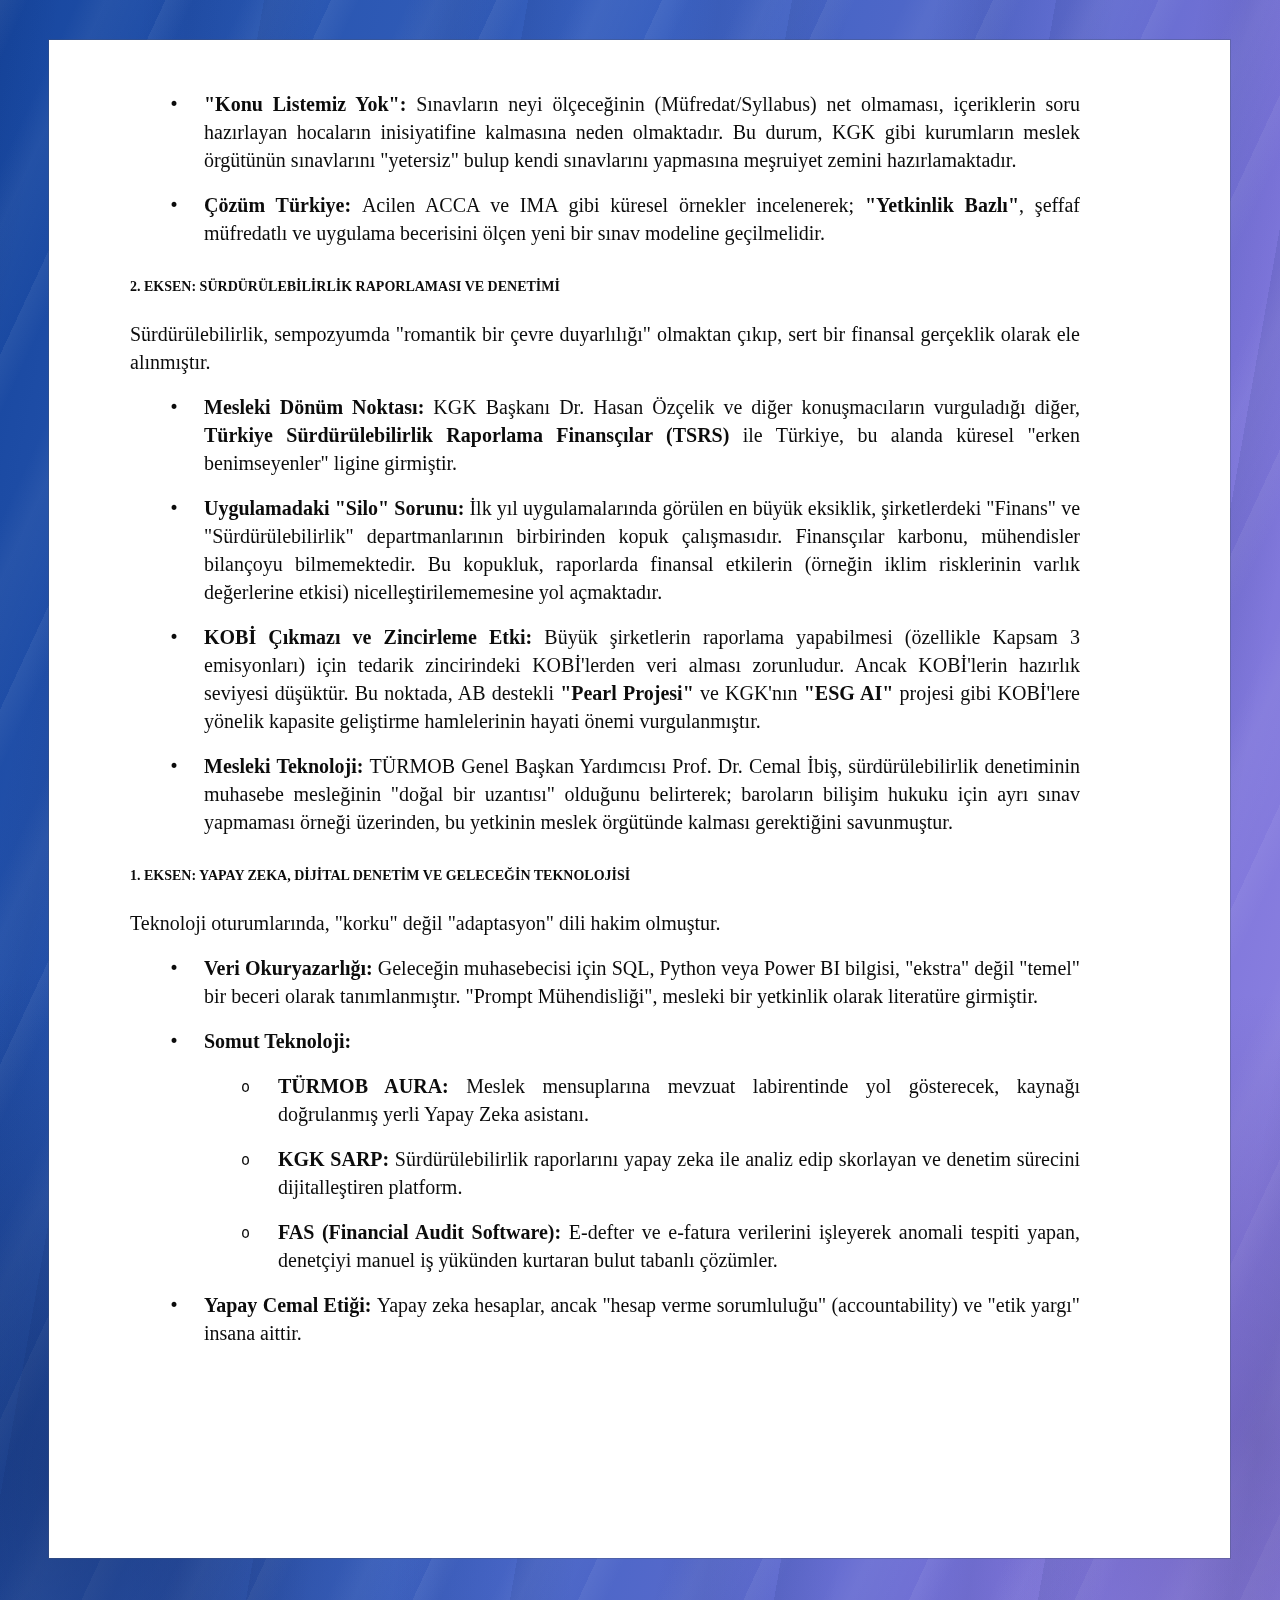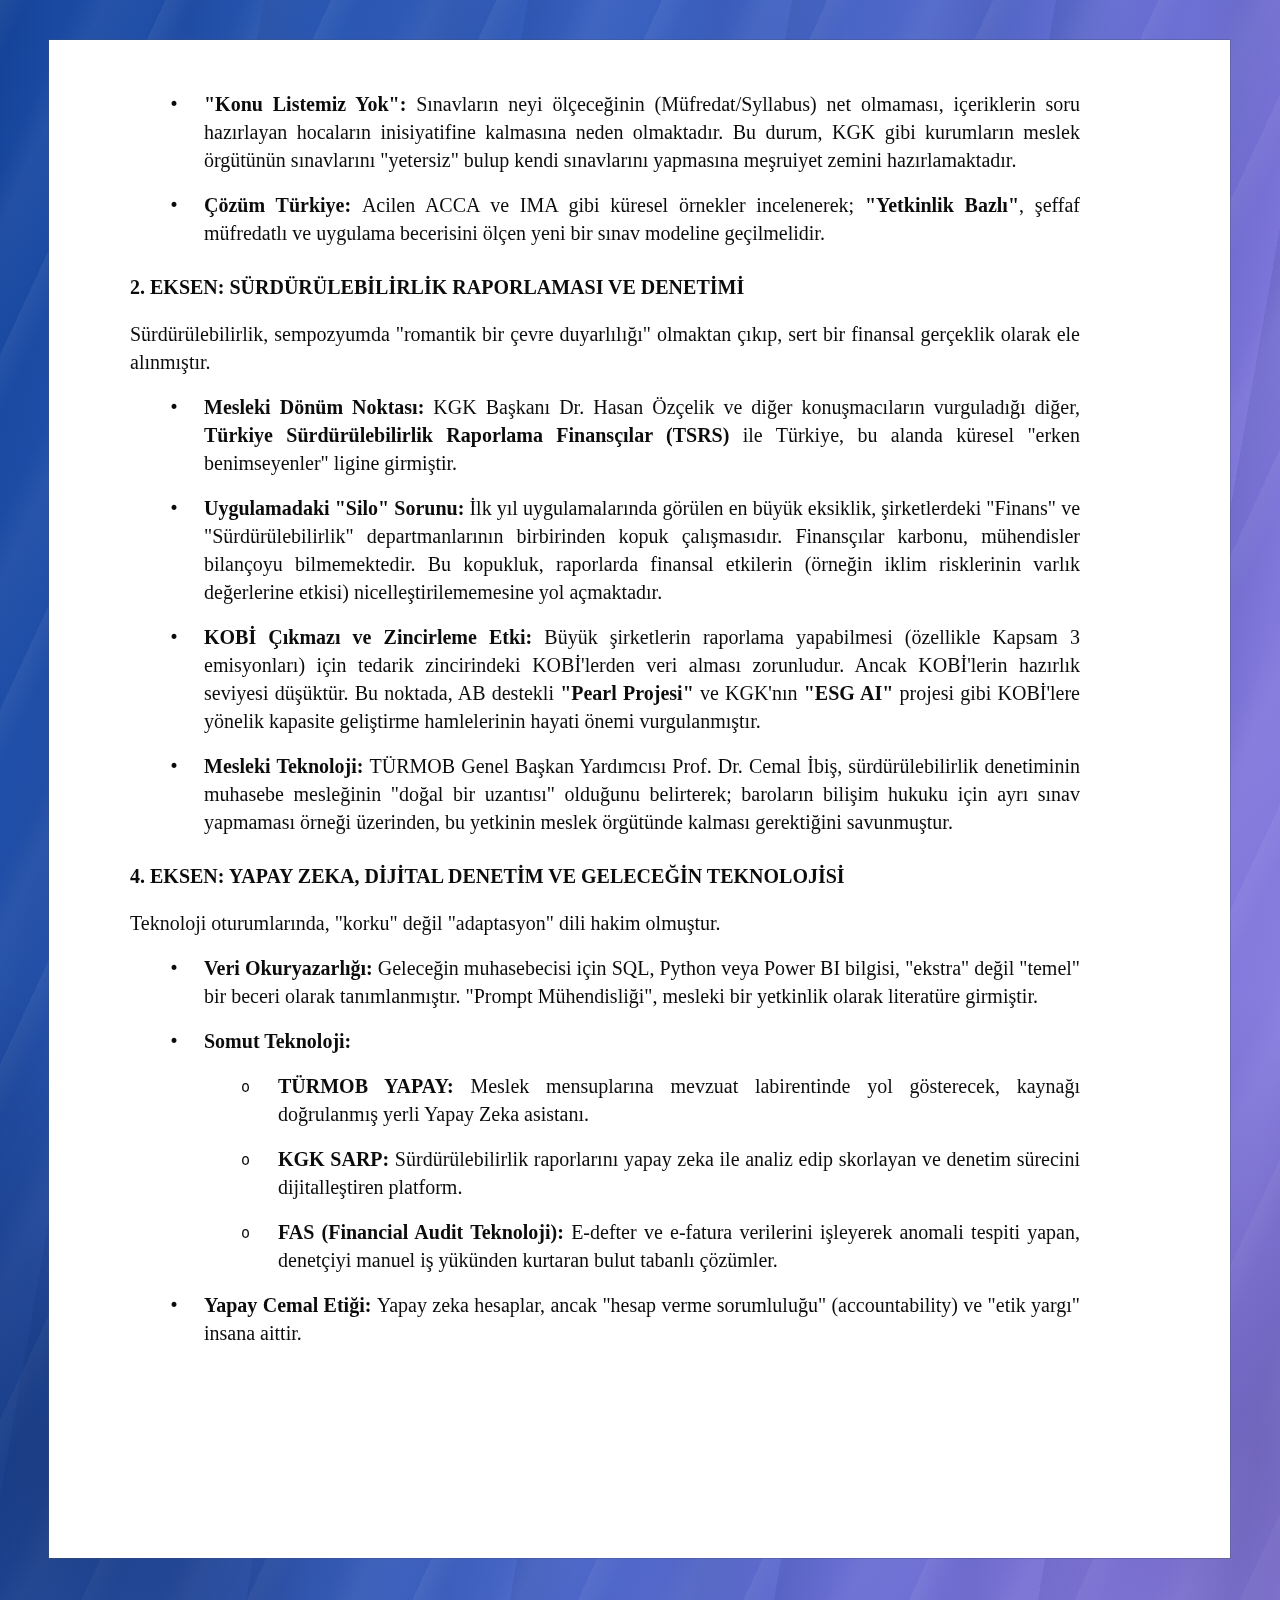--- a/index.html
+++ b/index.html
@@ -54,21 +54,21 @@
     box-sizing: border-box;
     padding: 50px 150px 0 81px;
     font-size: 20px;
     line-height: 28px;
     color: #0c0c0c;
     text-align: justify;
   }
   .block { margin: 0 0 17px 0; }
   .heading {
     font-weight: bold;
-    font-size: 20px;
+    font-size: 14px;
     text-align: left;
     margin-top: 26px;
     margin-bottom: 19px;
   }
   .b { font-weight: bold; }
   .bullet {
     position: relative;
     padding-left: 74px;
   }
   .bullet > .marker {
@@ -94,22 +94,22 @@
 <div class="sheet">
   <div class="content" id="doc-content">
       <div class="block bullet"><span class="marker">•</span><span class="b">"Konu Listemiz Yok": </span><span>Sınavların neyi ölçeceğinin (Müfredat/Syllabus) net olmaması, içeriklerin soru hazırlayan hocaların inisiyatifine kalmasına neden olmaktadır. Bu durum, KGK gibi kurumların meslek örgütünün sınavlarını "yetersiz" bulup kendi sınavlarını yapmasına meşruiyet zemini hazırlamaktadır.</span></div>
       <div class="block bullet"><span class="marker">•</span><span class="b">Çözüm Türkiye: </span><span>Acilen ACCA ve IMA gibi küresel örnekler incelenerek; </span><span class="b">"Yetkinlik Bazlı"</span><span>, şeffaf müfredatlı ve uygulama becerisini ölçen yeni bir sınav modeline geçilmelidir.</span></div>
       <div class="block heading"><span class="b">2. EKSEN: SÜRDÜRÜLEBİLİRLİK RAPORLAMASI VE DENETİMİ</span></div>
       <div class="block"><span>Sürdürülebilirlik, sempozyumda "romantik bir çevre duyarlılığı" olmaktan çıkıp, sert bir finansal gerçeklik olarak ele alınmıştır.</span></div>
       <div class="block bullet"><span class="marker">•</span><span class="b">Mesleki Dönüm Noktası: </span><span>KGK Başkanı Dr. Hasan Özçelik ve diğer konuşmacıların vurguladığı diğer, </span><span class="b">Türkiye Sürdürülebilirlik Raporlama Finansçılar (TSRS)</span><span> ile Türkiye, bu alanda küresel "erken benimseyenler" ligine girmiştir.</span></div>
       <div class="block bullet"><span class="marker">•</span><span class="b">Uygulamadaki "Silo" Sorunu: </span><span>İlk yıl uygulamalarında görülen en büyük eksiklik, şirketlerdeki "Finans" ve "Sürdürülebilirlik" departmanlarının birbirinden kopuk çalışmasıdır. Finansçılar karbonu, mühendisler bilançoyu bilmemektedir. Bu kopukluk, raporlarda finansal etkilerin (örneğin iklim risklerinin varlık değerlerine etkisi) nicelleştirilememesine yol açmaktadır.</span></div>
       <div class="block bullet"><span class="marker">•</span><span class="b">KOBİ Çıkmazı ve Zincirleme Etki: </span><span>Büyük şirketlerin raporlama yapabilmesi (özellikle Kapsam 3 emisyonları) için tedarik zincirindeki KOBİ'lerden veri alması zorunludur. Ancak KOBİ'lerin hazırlık seviyesi düşüktür. Bu noktada, AB destekli </span><span class="b">"Pearl Projesi"</span><span> ve KGK'nın </span><span class="b">"ESG AI"</span><span> projesi gibi KOBİ'lere yönelik kapasite geliştirme hamlelerinin hayati önemi vurgulanmıştır.</span></div>
       <div class="block bullet"><span class="marker">•</span><span class="b">Mesleki Teknoloji: </span><span>TÜRMOB Genel Başkan Yardımcısı Prof. Dr. Cemal İbiş, sürdürülebilirlik denetiminin muhasebe mesleğinin "doğal bir uzantısı" olduğunu belirterek; baroların bilişim hukuku için ayrı sınav yapmaması örneği üzerinden, bu yetkinin meslek örgütünde kalması gerektiğini savunmuştur.</span></div>
-      <div class="block heading"><span class="b">4. EKSEN: YAPAY ZEKA, DİJİTAL DENETİM VE GELECEĞİN TEKNOLOJİSİ</span></div>
+      <div class="block heading"><span class="b">1. EKSEN: YAPAY ZEKA, DİJİTAL DENETİM VE GELECEĞİN TEKNOLOJİSİ</span></div>
       <div class="block"><span>Teknoloji oturumlarında, "korku" değil "adaptasyon" dili hakim olmuştur.</span></div>
       <div class="block bullet"><span class="marker">•</span><span class="b">Veri Okuryazarlığı: </span><span>Geleceğin muhasebecisi için SQL, Python veya Power BI bilgisi, "ekstra" değil "temel" bir beceri olarak tanımlanmıştır. "Prompt Mühendisliği", mesleki bir yetkinlik olarak literatüre girmiştir.</span></div>
       <div class="block bullet"><span class="marker">•</span><span class="b">Somut Teknoloji:</span></div>
-      <div class="block bullet sub"><span class="marker">o</span><span class="b">TÜRMOB YAPAY: </span><span>Meslek mensuplarına mevzuat labirentinde yol gösterecek, kaynağı doğrulanmış yerli Yapay Zeka asistanı.</span></div>
+      <div class="block bullet sub"><span class="marker">o</span><span class="b">TÜRMOB AURA: </span><span>Meslek mensuplarına mevzuat labirentinde yol gösterecek, kaynağı doğrulanmış yerli Yapay Zeka asistanı.</span></div>
       <div class="block bullet sub"><span class="marker">o</span><span class="b">KGK SARP: </span><span>Sürdürülebilirlik raporlarını yapay zeka ile analiz edip skorlayan ve denetim sürecini dijitalleştiren platform.</span></div>
-      <div class="block bullet sub"><span class="marker">o</span><span class="b">FAS (Financial Audit Teknoloji): </span><span>E-defter ve e-fatura verilerini işleyerek anomali tespiti yapan, denetçiyi manuel iş yükünden kurtaran bulut tabanlı çözümler.</span></div>
+      <div class="block bullet sub"><span class="marker">o</span><span class="b">FAS (Financial Audit Software): </span><span>E-defter ve e-fatura verilerini işleyerek anomali tespiti yapan, denetçiyi manuel iş yükünden kurtaran bulut tabanlı çözümler.</span></div>
       <div class="block bullet"><span class="marker">•</span><span class="b">Yapay Cemal Etiği: </span><span>Yapay zeka hesaplar, ancak "hesap verme sorumluluğu" (accountability) ve "etik yargı" insana aittir.</span></div>
     </div>
 </div>
 
 </body></html>

